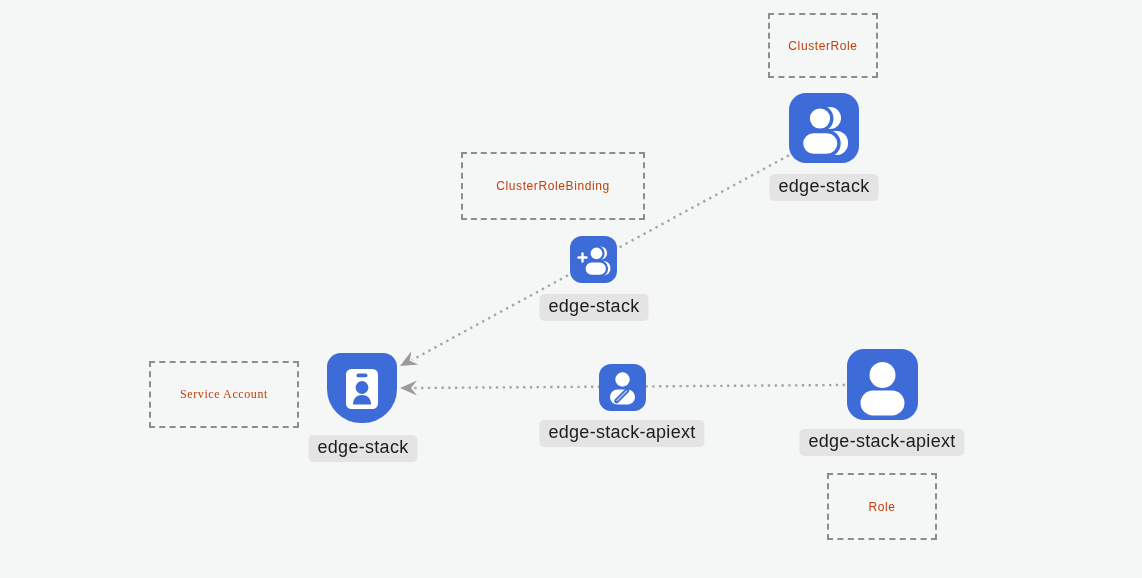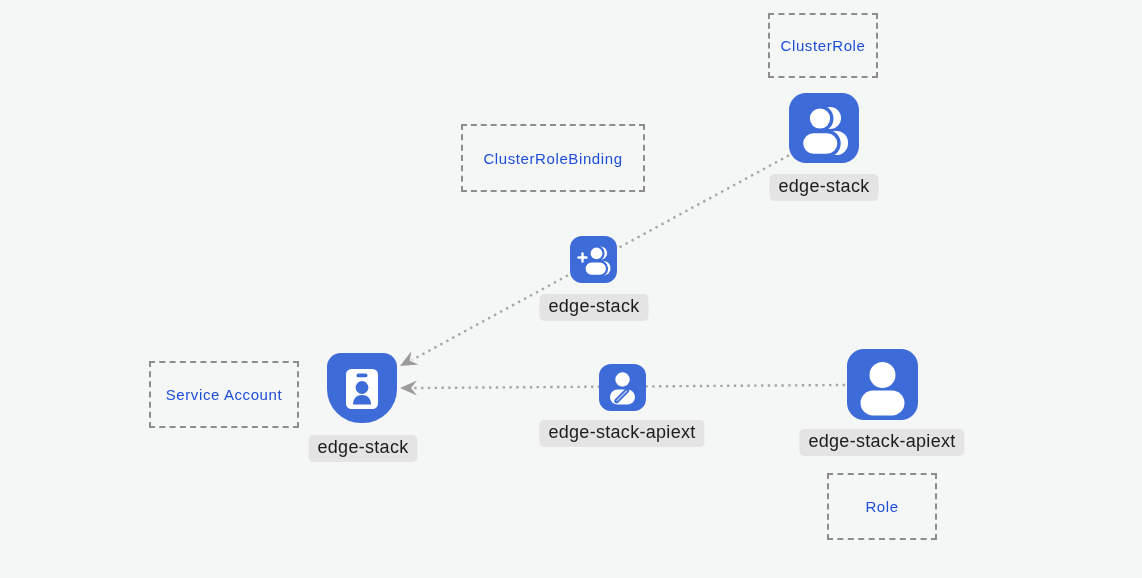--- a/index.html
+++ b/index.html
@@ -21,22 +21,22 @@
     z-index: 1;
   }
 
   .tbox {
     position: absolute;
     border: 2px dashed #8d8d8d;
     box-sizing: border-box;
     display: flex;
     align-items: center;
     justify-content: center;
-    color: #1d4ed8;
-    font-size: 15px;
+    color: #c2410c;
+    font-size: 12px;
     letter-spacing: 0.6px;
     z-index: 2;
     background: transparent;
   }
 
   .icon {
     position: absolute;
     background: #3d6bd8;
     display: flex;
     align-items: center;
@@ -71,25 +71,25 @@
     <line x1="795" y1="152" x2="412" y2="360" stroke="#a6a6a6" stroke-width="2.4" stroke-dasharray="2.4,4.4"></line>
     <line x1="845" y1="385" x2="414" y2="388" stroke="#a6a6a6" stroke-width="2.4" stroke-dasharray="2.4,4.4"></line>
     <polygon points="0,0 17,-7.5 11,0 17,7.5" fill="#9b9b9b" transform="translate(400,366) rotate(-28.6)"></polygon>
     <polygon points="0,0 17,-7.5 11,0 17,7.5" fill="#9b9b9b" transform="translate(400,388)"></polygon>
   </svg>
 
   <div class="tbox" style="left:768px; top:13px; width:110px; height:65px;">
     <span>ClusterRole</span>
   </div>
 
-  <div class="tbox" style="left:461px; top:124px; width:184px; height:68px;">
+  <div class="tbox" style="left:461px; top:152px; width:184px; height:68px;">
     <span>ClusterRoleBinding</span>
   </div>
 
-  <div class="tbox" style="left:149px; top:361px; width:150px; height:67px;">
+  <div class="tbox" style="left:149px; top:361px; width:150px; height:67px;font-family:Liberation Serif, serif;">
     <span>Service Account</span>
   </div>
 
 
   <div class="tbox" style="left:827px; top:473px; width:110px; height:67px;text-align:center;">
     <span>Role</span>
   </div>
 
   <div class="icon lg" style="left:789px; top:93px;">
     <svg width="70" height="70" viewBox="0 0 70 70">

